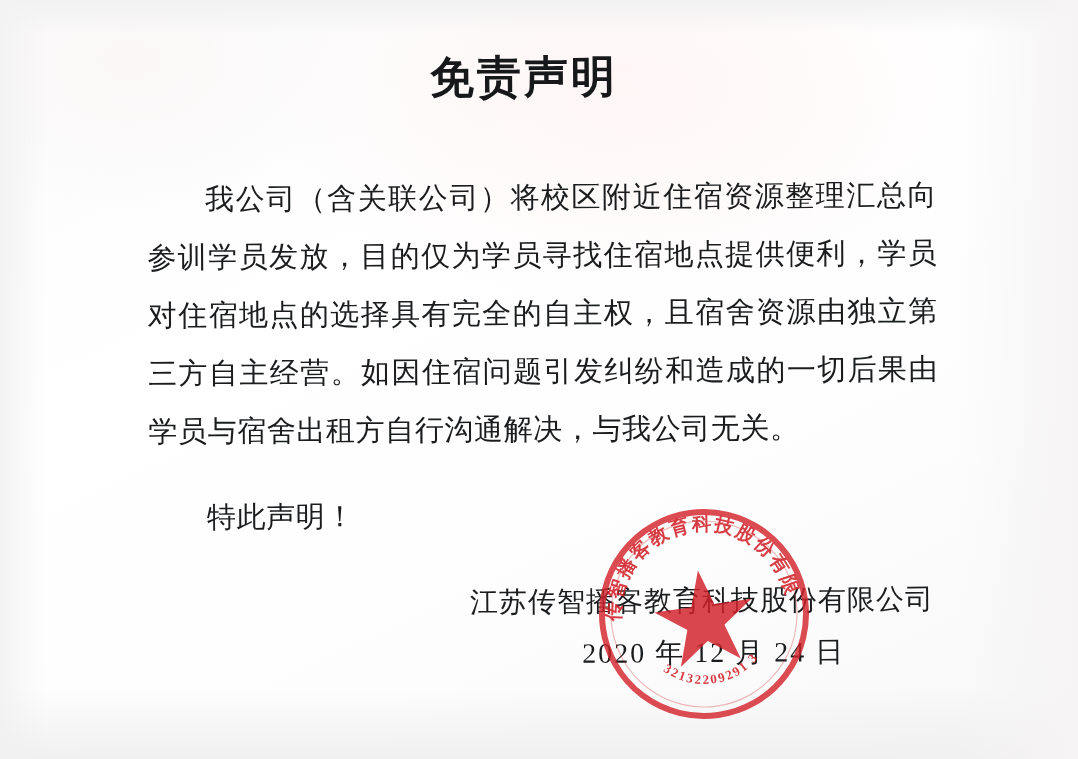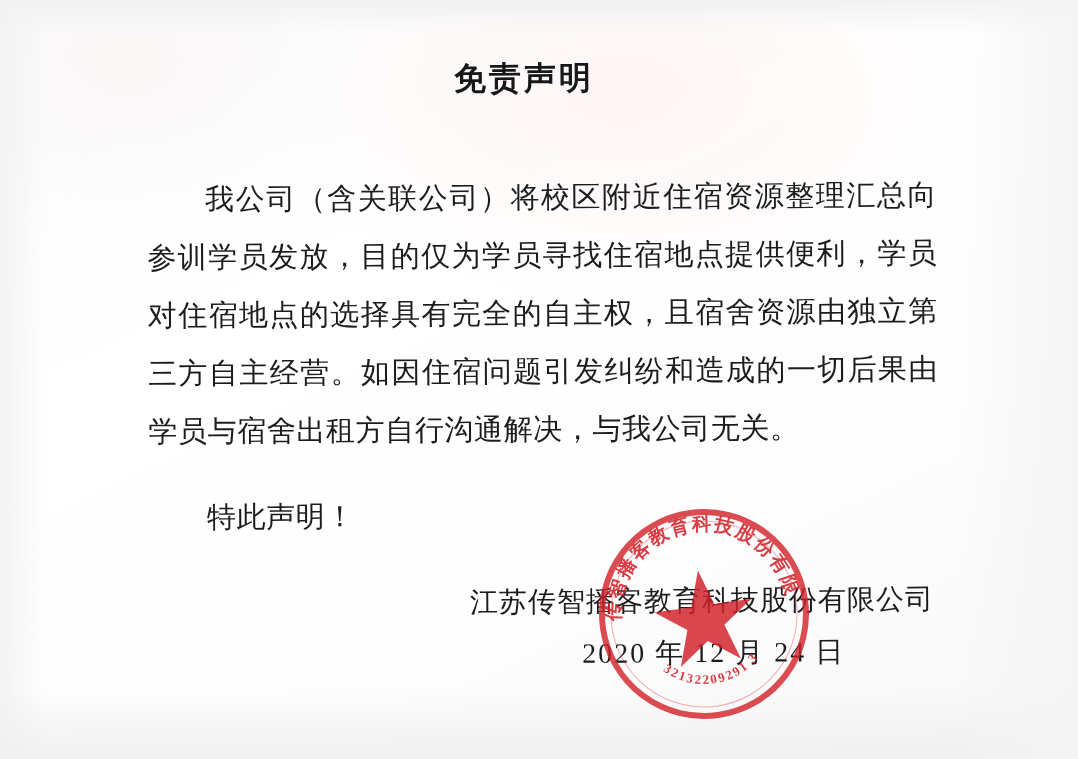--- a/index.html
+++ b/index.html
@@ -55,21 +55,21 @@
     background: linear-gradient(270deg, #f6f4f4 0%, rgba(255,255,255,0) 100%);
     pointer-events: none;
   }
 
   
   #doc-title {
     position: absolute;
     left: 0; top: 56px;
     width: 1078px;
     text-align: center;
-    font-size: 32px;
+    font-size: 44px;
     line-height: 44px;
     letter-spacing: 3px;
     color: #16181a;
     font-weight: 700;
     font-family: "Liberation Serif", "DejaVu Serif", serif;
   }
   #doc-title .title-inner {
     display: inline-block;
     transform: translateX(-15px) rotate(-0.4deg);
   }

